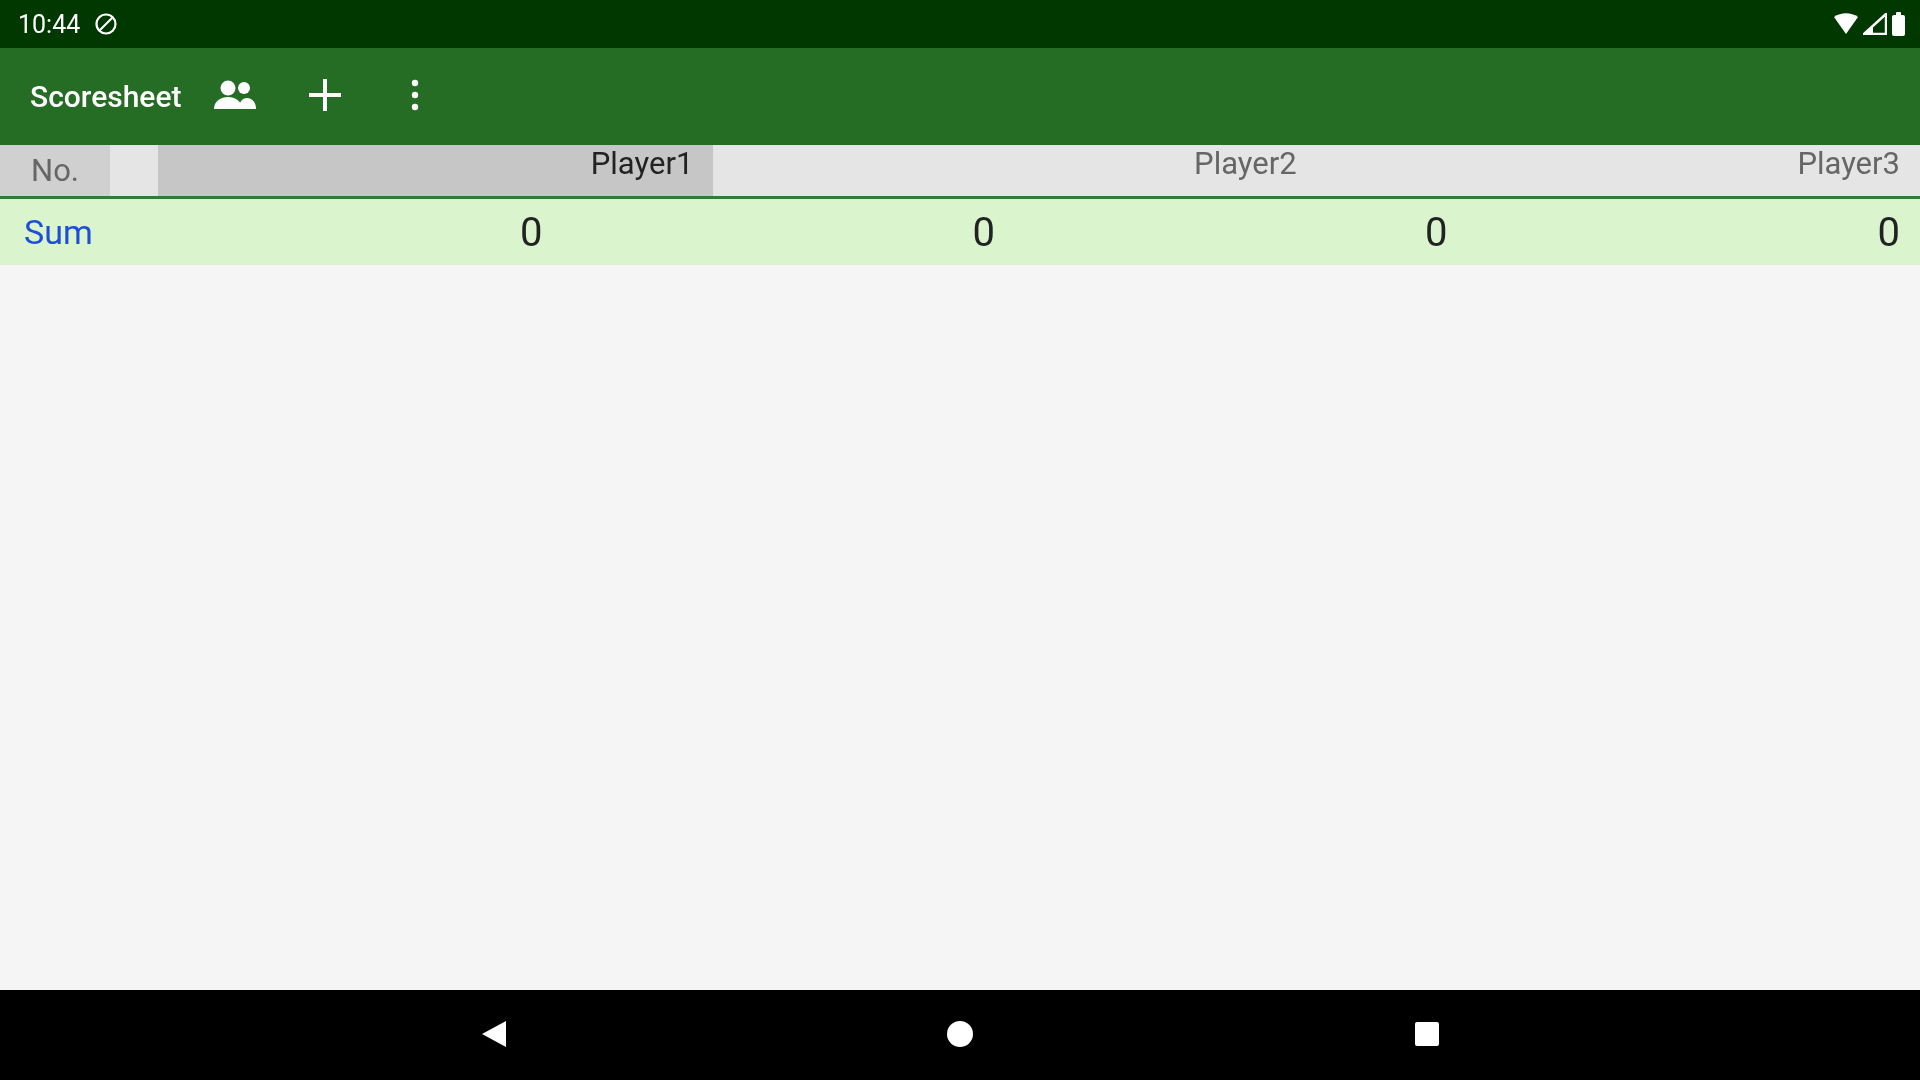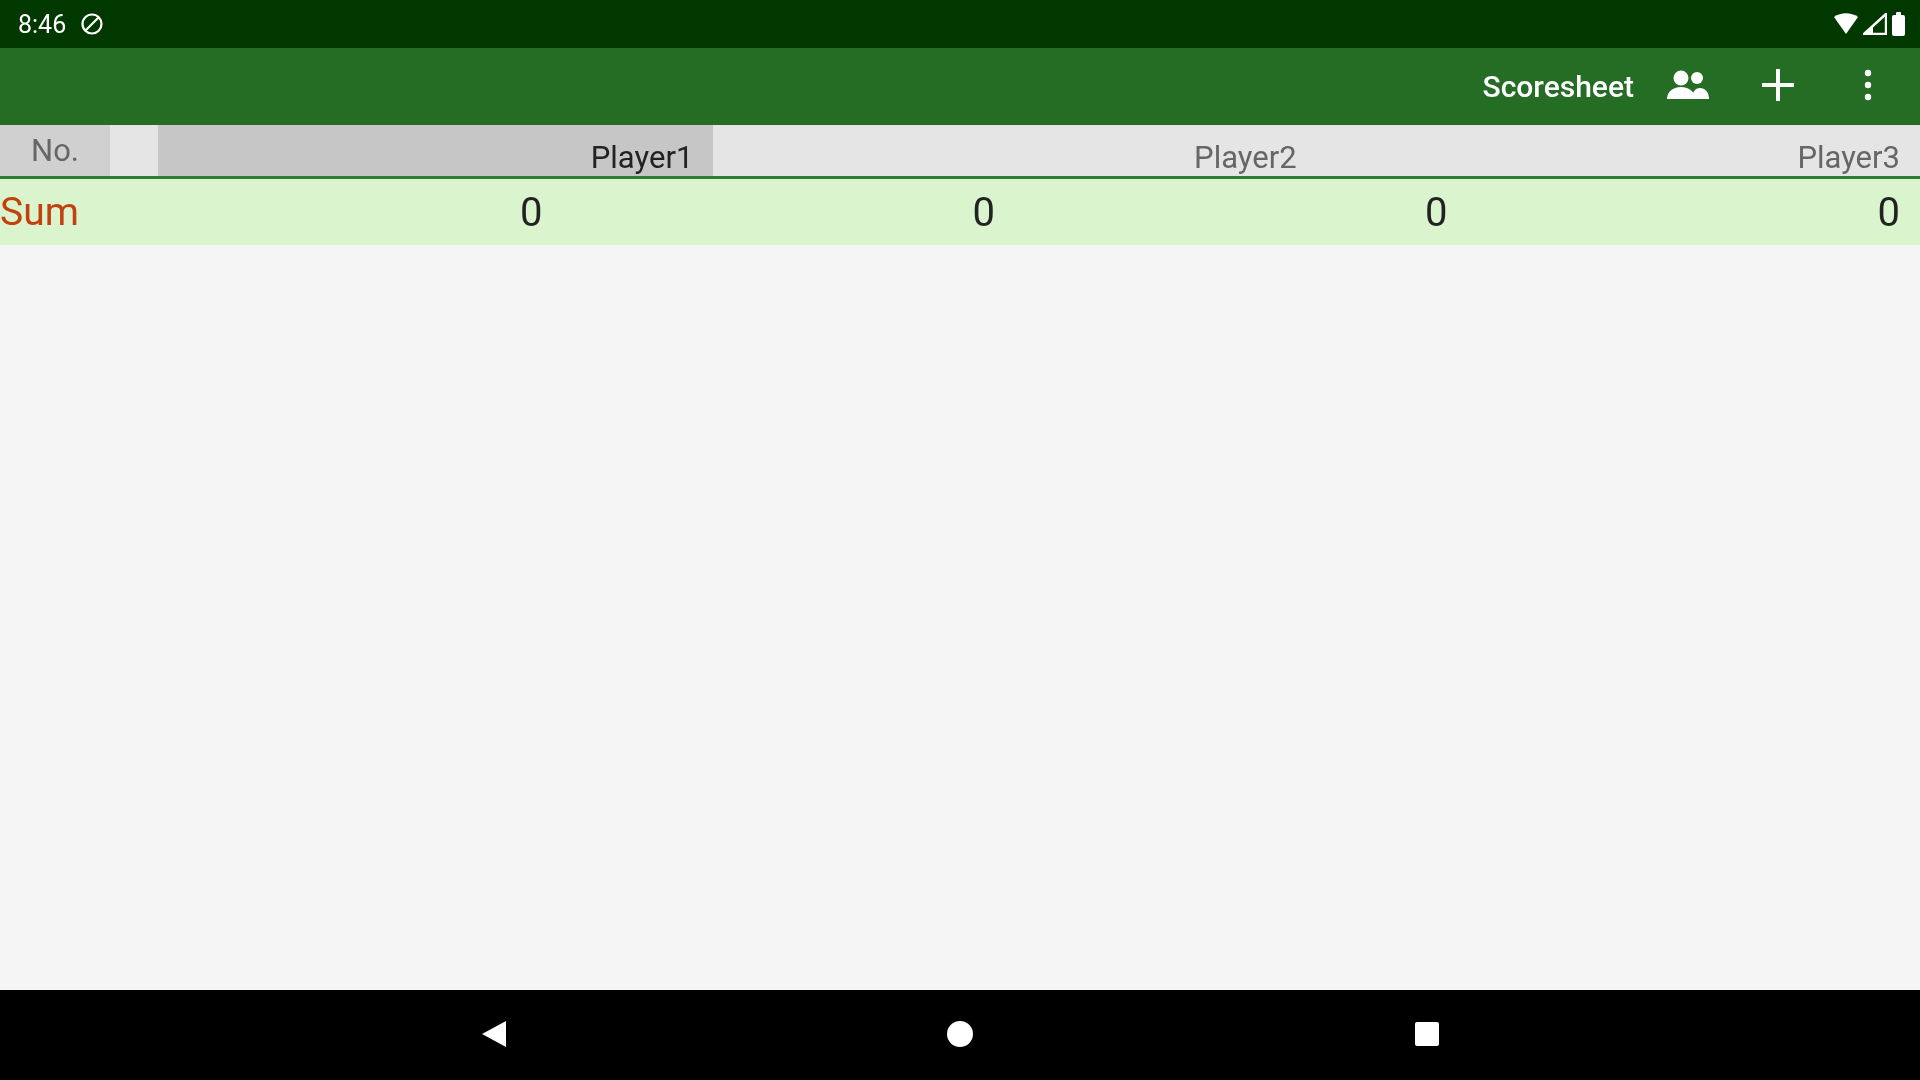--- a/index.html
+++ b/index.html
@@ -41,26 +41,26 @@
       display: flex;
       align-items: center;
       gap: 4px;
     }
     .status-icon {
       display: inline-flex;
       align-items: center;
     }
     
     .app-bar {
-      height: 77px;
+      height: 97px;
       background: #256d25;
       color: #fff;
       display: flex;
       align-items: center;
-      justify-content: flex-end;
+      justify-content: flex-start;
       padding: 0 20px 0 30px;
       gap: 32px;
     }
     .app-title {
       font-size: 30px;
       font-weight: 500;
     }
     .app-actions {
       display: flex;
       align-items: center;
@@ -91,42 +91,43 @@
     .hdr-no {
       width: 110px;
       display: flex;
       align-items: center;
       justify-content: center;
       background: #d0d0d0;
     }
     .hdr-player {
       flex: 1;
       display: flex;
-      align-items: flex-end;
+      align-items: flex-start;
       justify-content: flex-end;
       padding-right: 20px;
     }
     .hdr-player.active {
       background: #c6c6c6;
       color: #222;
     }
     
     .sum-row {
       display: flex;
       height: 66px;
       background: #daf4cd;
       font-size: 40px;
       align-items: center;
     }
     .sum-label {
       width: 110px;
-      color: #c2410c;
-      font-size: 39px;
-      display: flex;
-      align-items: center;
+      color: #1d4ed8;
+      font-size: 34px;
+      display: flex;
+      align-items: center;
+      padding-left: 24px;
     }
     .sum-val {
       flex: 1;
       display: flex;
       align-items: center;
       justify-content: flex-end;
       padding-right: 20px;
       color: #222;
     }
     
@@ -154,21 +155,21 @@
       height: 60px;
     }
   </style>
 </head>
 <body>
 
 <div class="screen">
 
   <div class="status-bar">
     <div class="status-left">
-      <span>8:46</span>
+      <span>10:44</span>
       <span class="status-icon">
         <svg width="24" height="24" viewBox="0 0 24 24" fill="none" stroke="#fff" stroke-width="2.2">
           <circle cx="12" cy="12" r="9.5"></circle>
           <line x1="5.5" y1="18.5" x2="18.5" y2="5.5"></line>
         </svg>
       </span>
     </div>
     <div class="status-right">
       <span class="status-icon">
         <svg width="26" height="22" viewBox="0 0 26 22">

